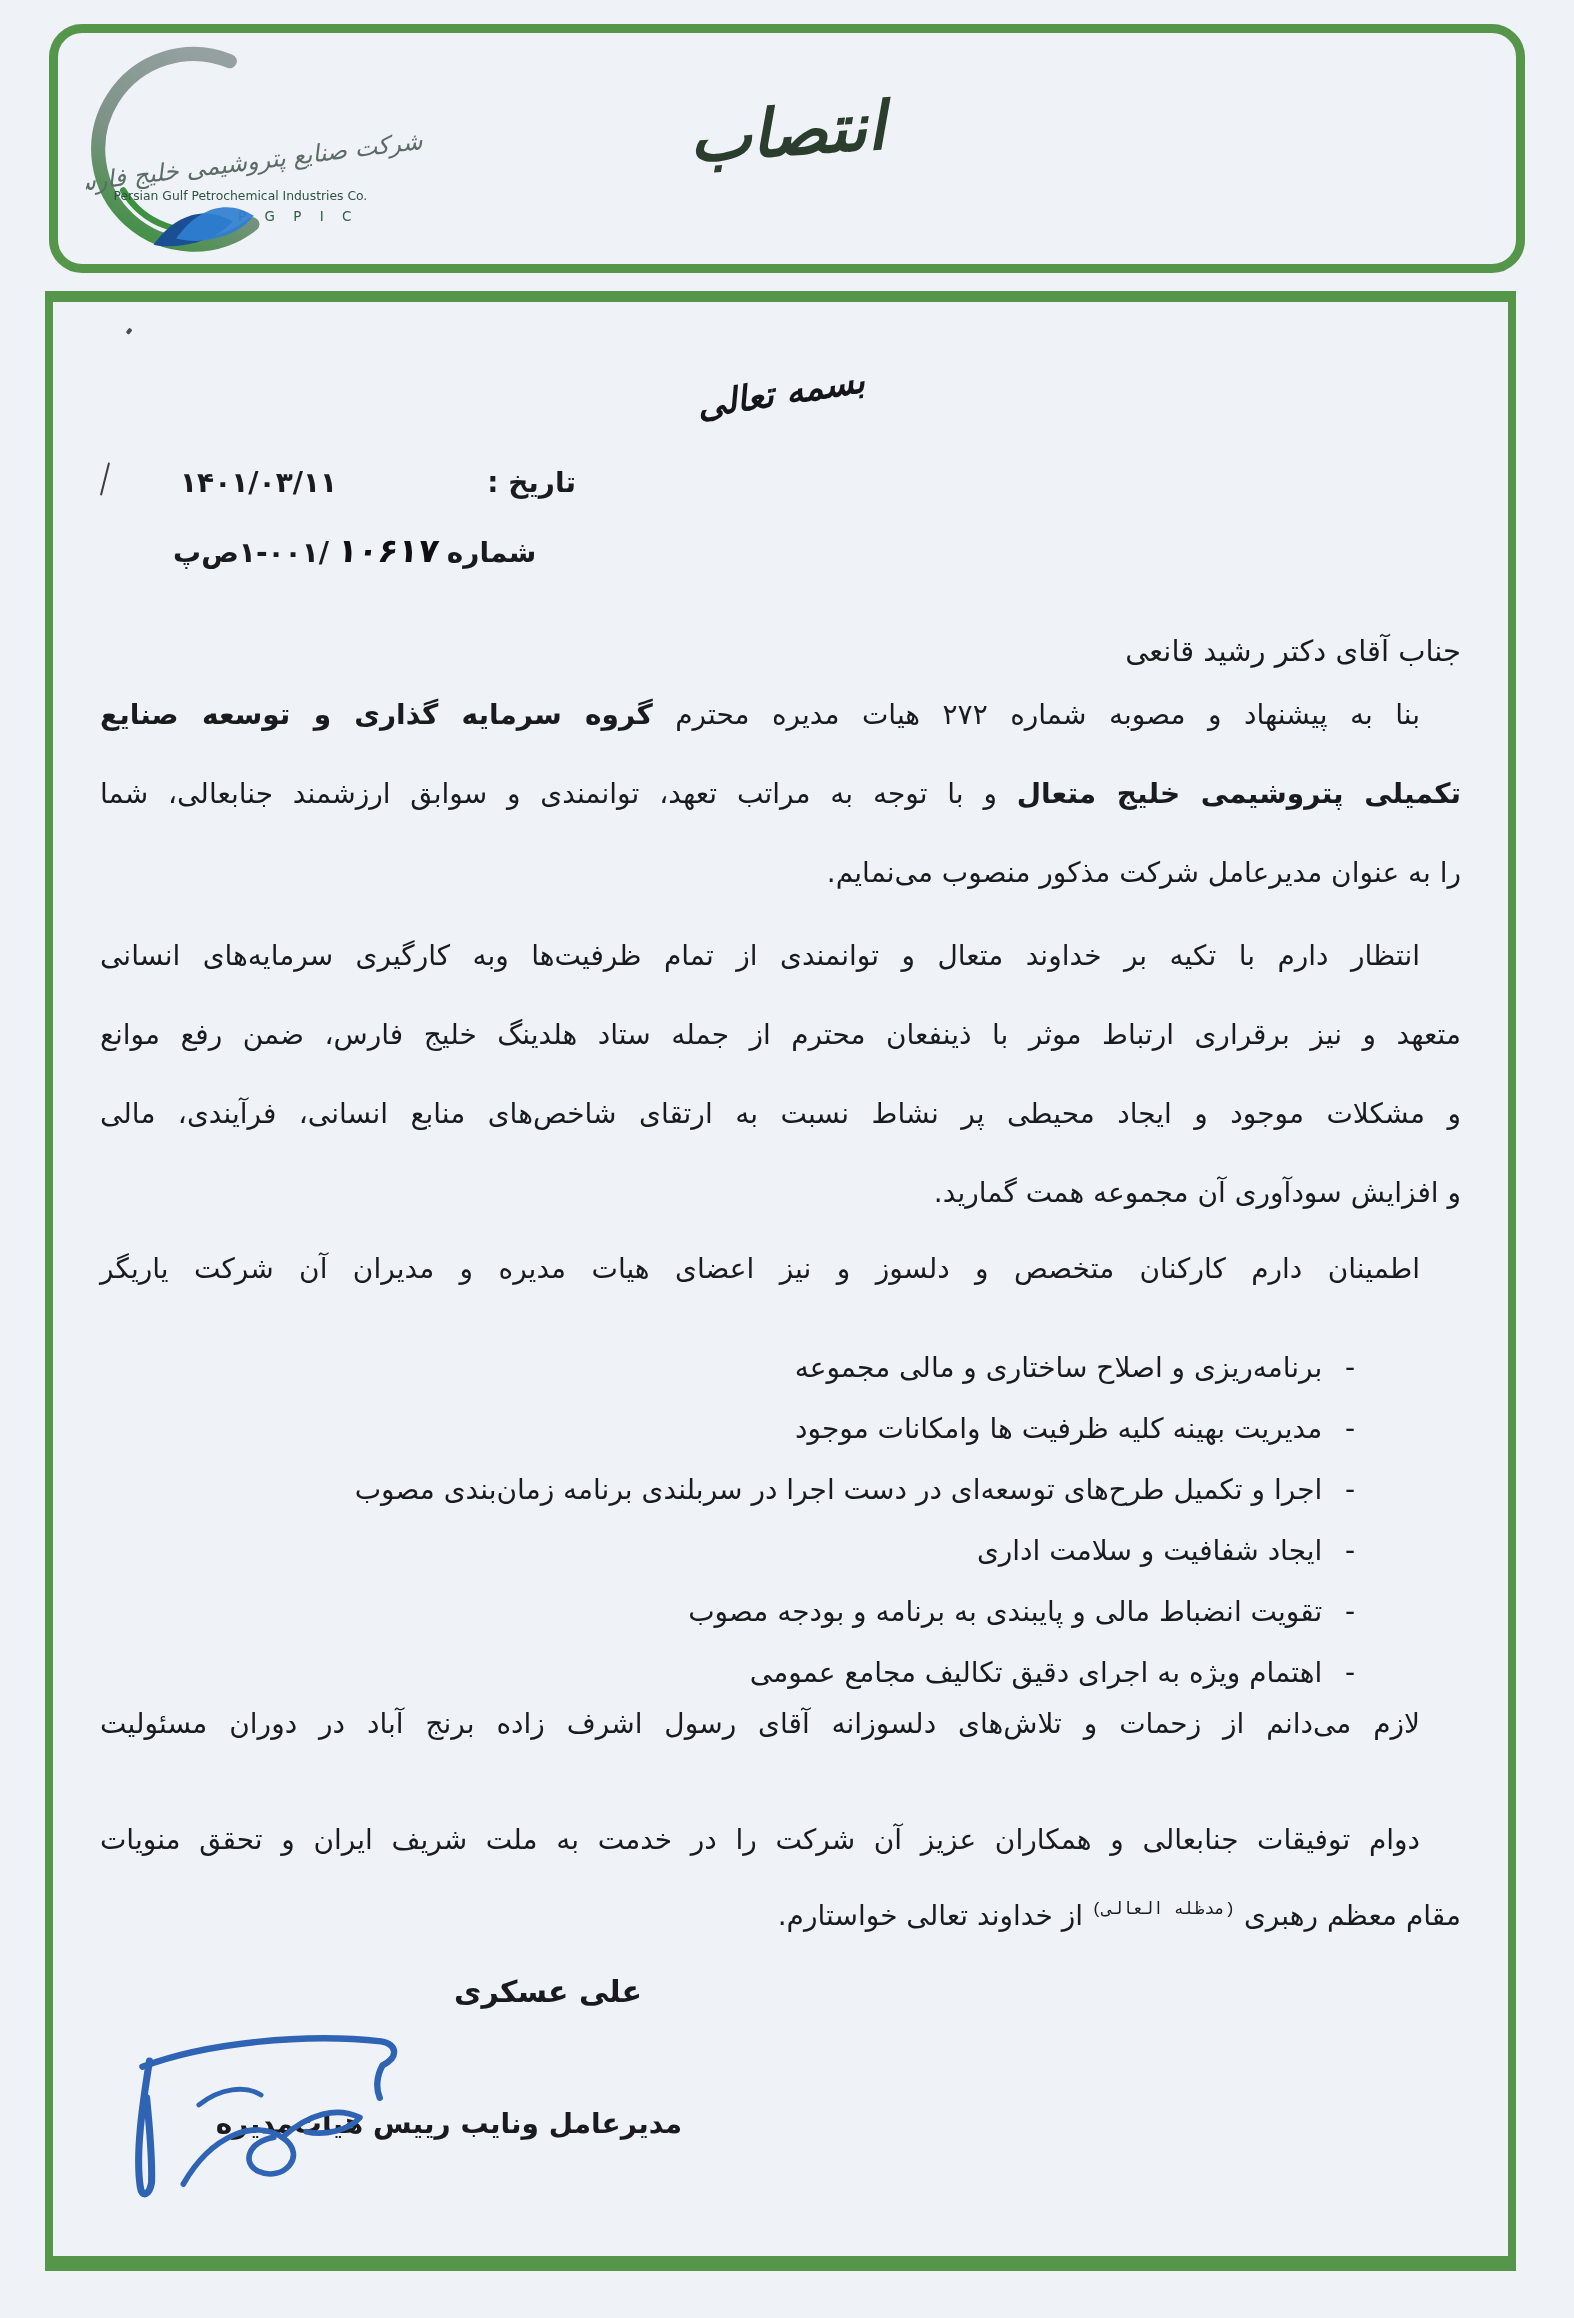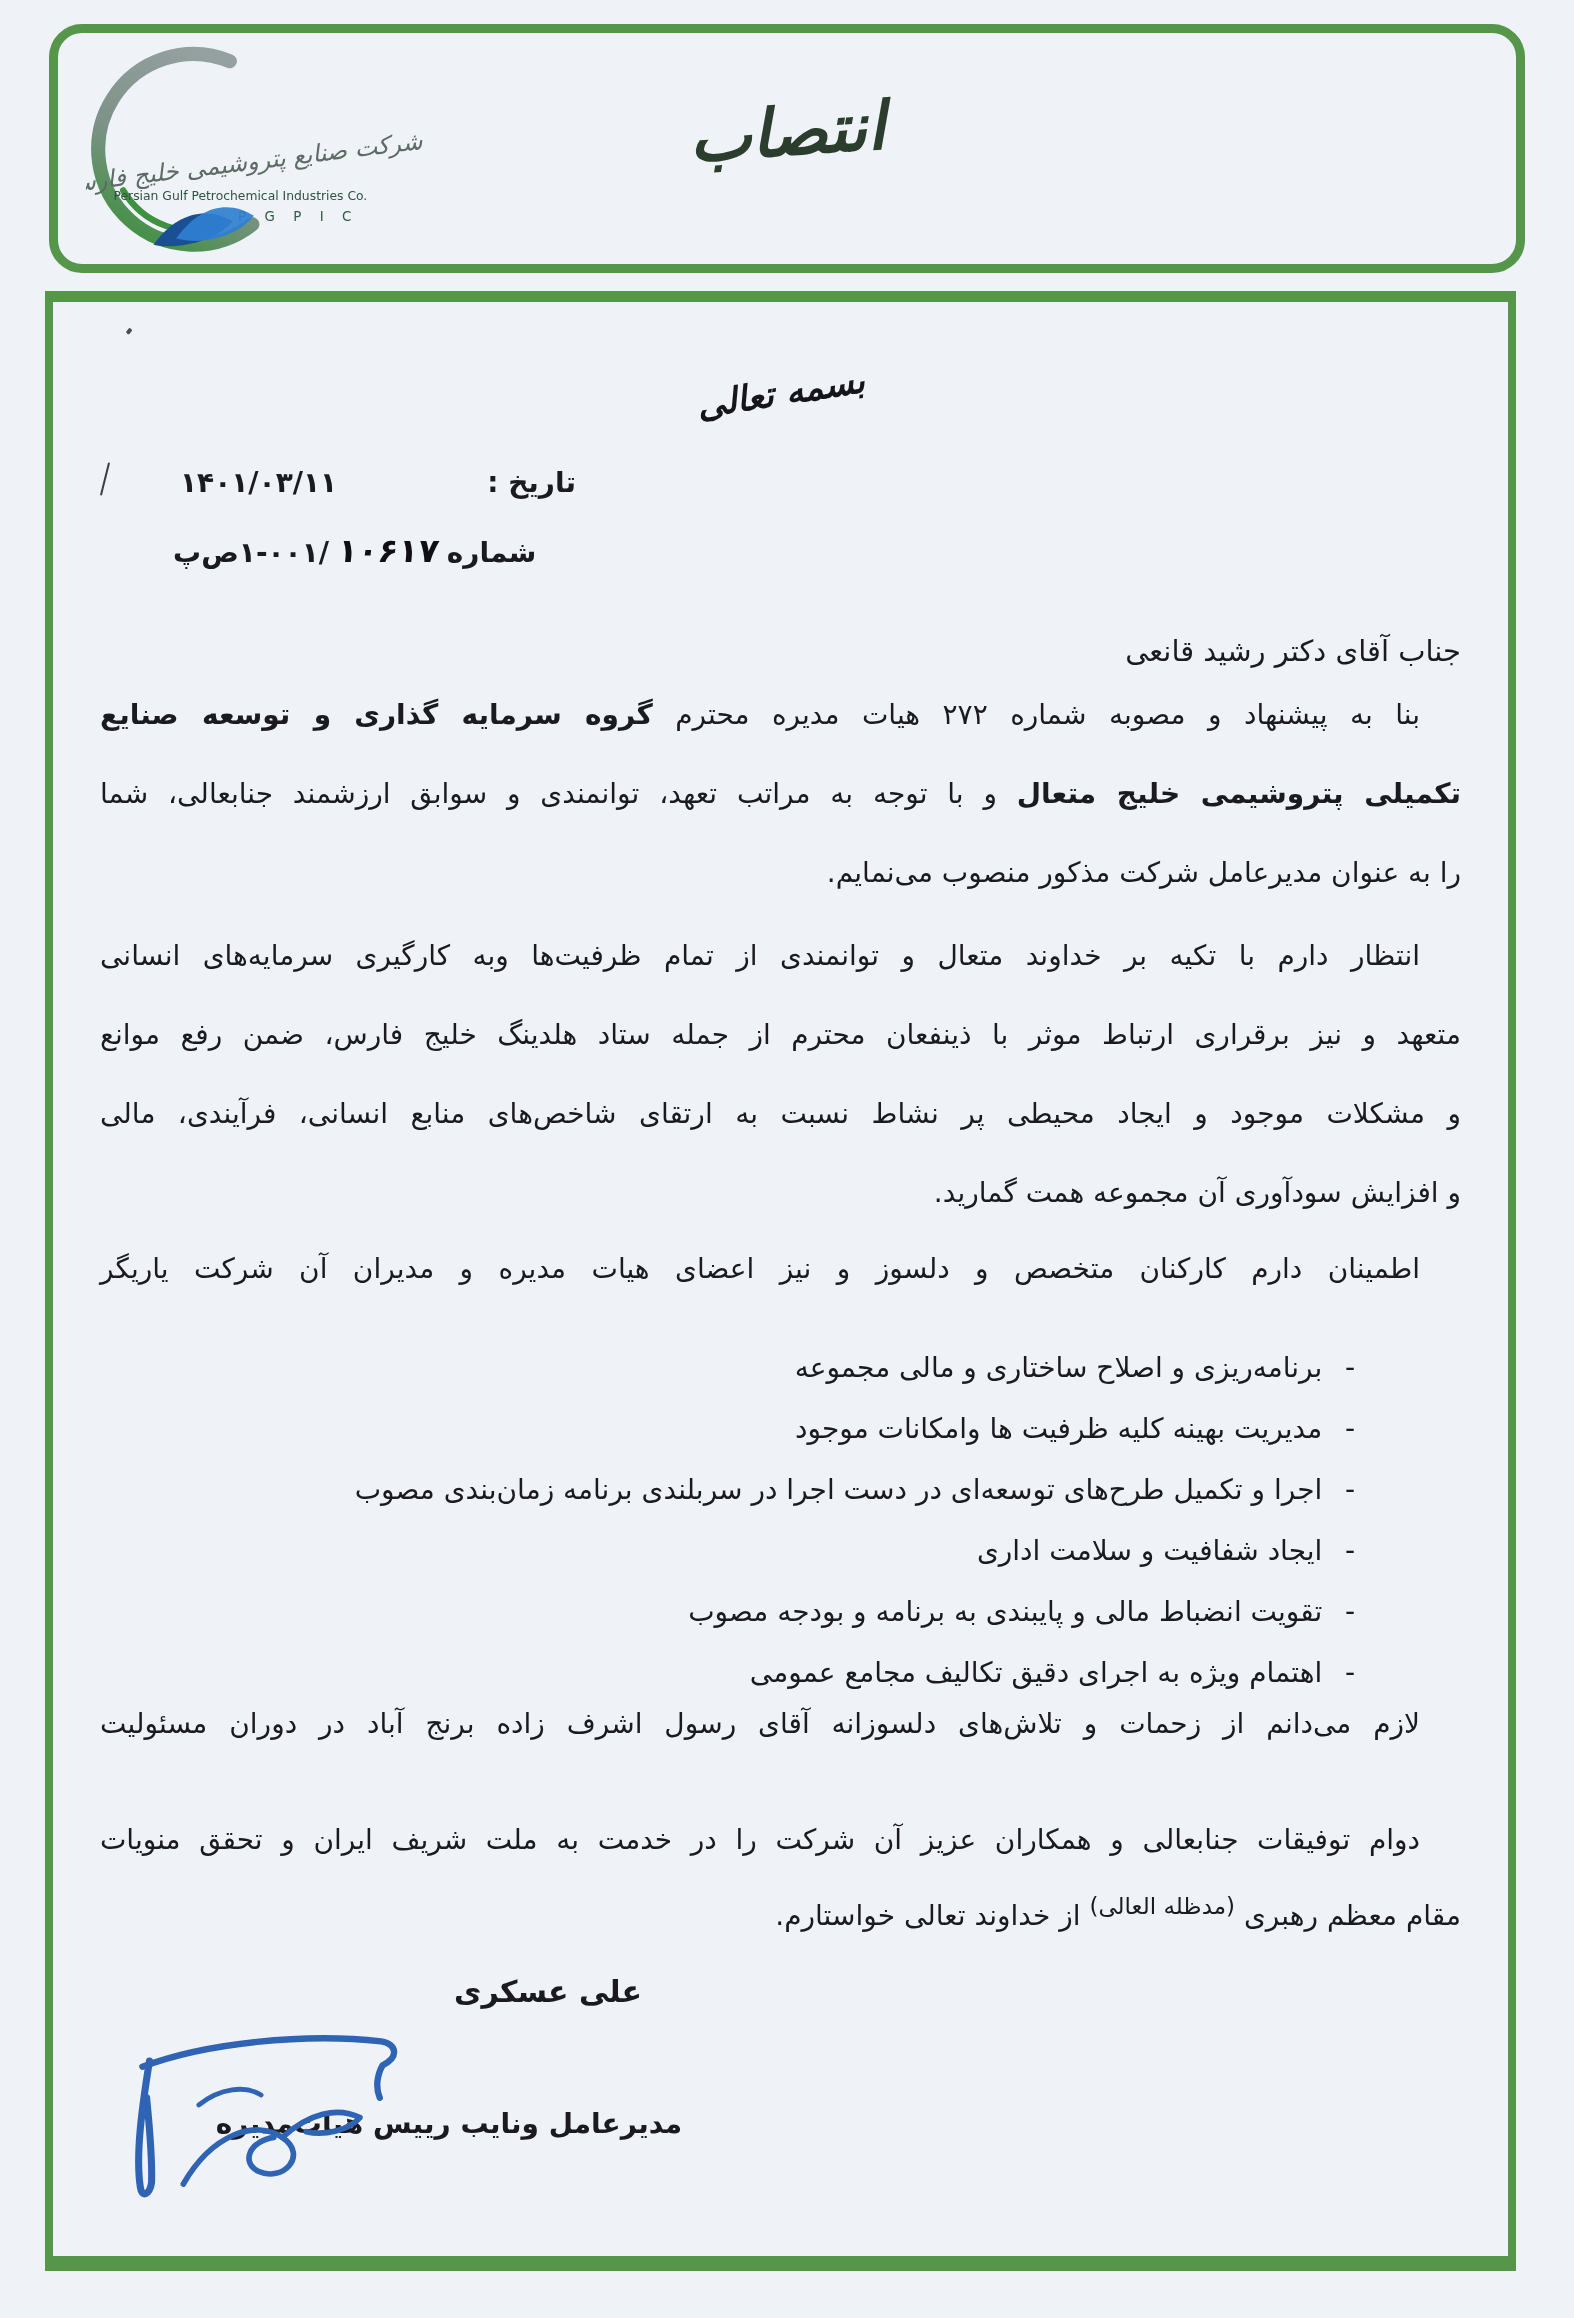--- a/index.html
+++ b/index.html
@@ -71,21 +71,21 @@
   .line.indent{padding-right:41px;}
   .p1{top:373px;}
   .p2{top:614px;}
   .p3{top:931px;}
   .p3 .line{line-height:71px;height:71px;}
   .p4{top:1383px;}
   .p4 .line{line-height:78px;height:78px;}
   .p5{top:1500px;}
   .p5 .line{line-height:76px;height:76px;}
   .bold-co{font-weight:700;}
-  .sup-note{font-size:23px;position:relative;top:-11.3px;}
+  .sup-note{font-size:17px;position:relative;top:-11.3px;font-family:Liberation Mono, monospace;}
   
   .duties{
     position:absolute;top:1035px;right:153px;left:141px;direction:rtl;
     list-style:none;margin:0;padding:0;font-size:28px;
   }
   .duty{height:61px;line-height:61px;white-space:nowrap;}
   .duty::before{content:"-";margin-left:22.6px;}
   
   .sig-name{
     position:absolute;top:1672px;left:212px;width:566px;text-align:center;

